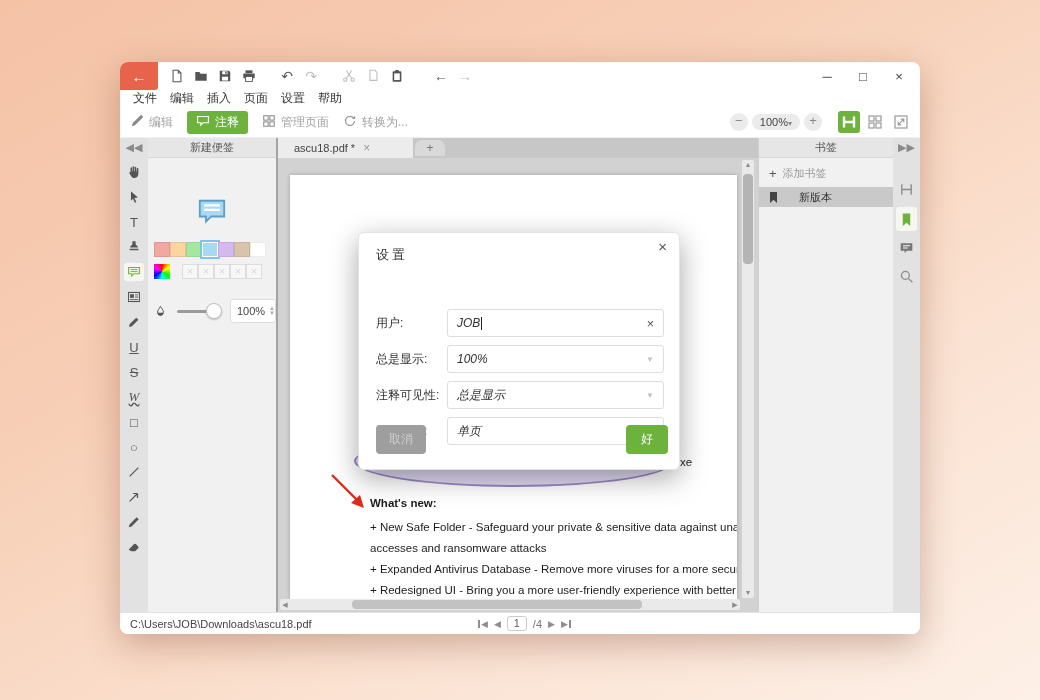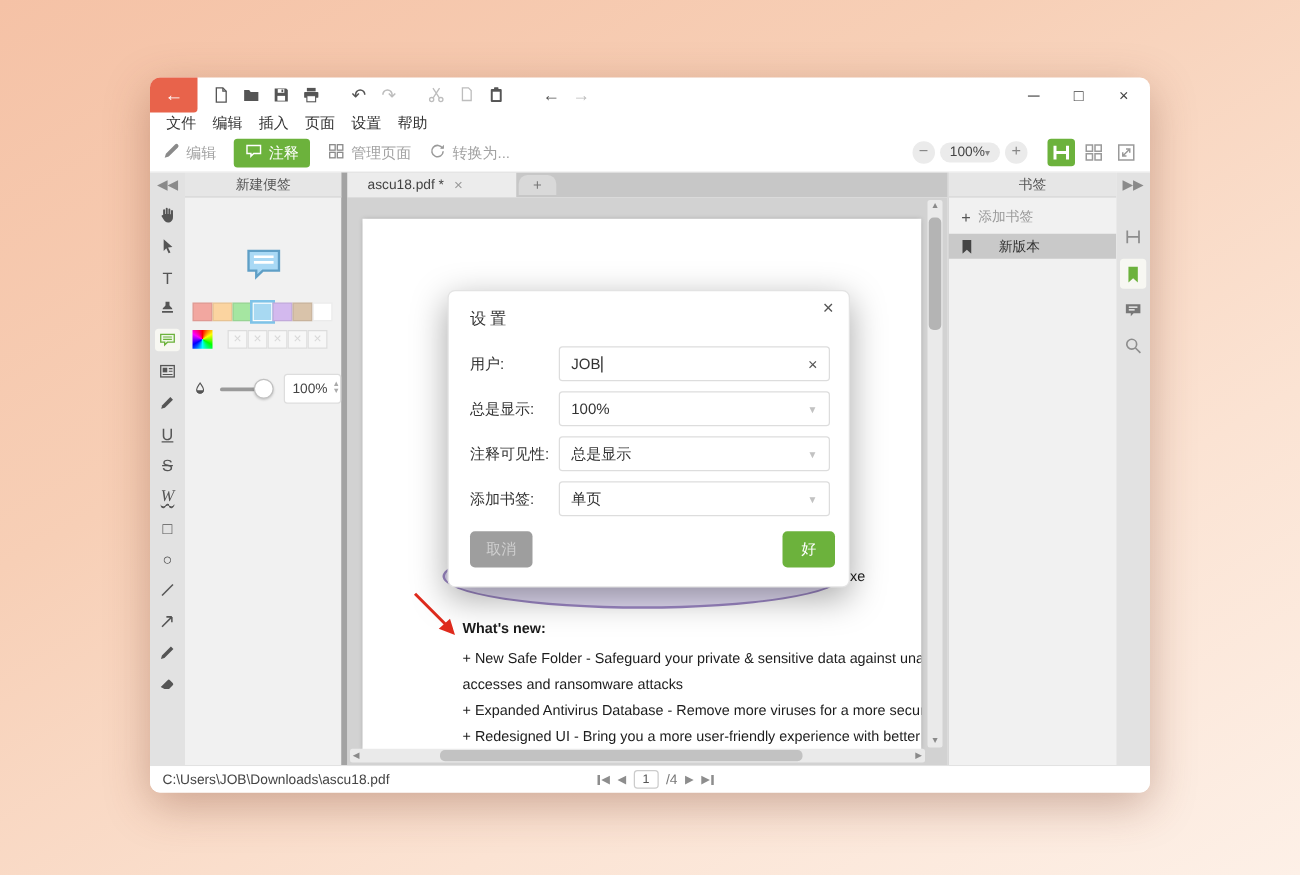--- a/index.html
+++ b/index.html
@@ -53,21 +53,21 @@
   .strip-coll { color:#8a8a8a; font-size:11px; height:18px; cursor:pointer; }
   .tools { display:flex; flex-direction:column; gap:7px; margin-top:4px; align-items:center; }
   .tool { width:20px; height:18px; display:flex; align-items:center; justify-content:center;
     color:#555; font-size:13px; cursor:pointer; }
   .tool svg { width:14px; height:14px; }
   .tool.selected { background:#f7f7f2; border-radius:3px; color:#6cb23c; }
   .tool.u-l { text-decoration:underline; }
   .tool.s-l { text-decoration:line-through; }
   .tool.w-l { font-style:italic; text-decoration:underline wavy; font-family:"Liberation Serif",serif; }
   
-  .left-panel { width:130px; background:#f1f1f1; border-right:5px solid #a3a3a3;
+  .left-panel { width:130px; background:#f1f1f1; border-right:2px solid #a3a3a3;
     display:flex; flex-direction:column; }
   .panel-head { height:20px; background:#e6e6e6; border-bottom:1px solid #d8d8d8;
     font-size:11px; color:#555; display:flex; align-items:center; justify-content:center; }
   .note-big { margin:38px auto 0; width:30px; height:26px; }
   .swatch-row { display:flex; margin:20px 0 0 6px; }
   .swatch { width:16px; height:15px; cursor:pointer; border:1px solid rgba(0,0,0,.08); }
   .swatch.sel { border:1px solid #fff; outline:2px solid #7ec3e8; outline-offset:0; }
   .swatch-row2 { display:flex; margin:7px 0 0 6px; gap:0; }
   .rainbow { width:16px; height:15px; cursor:pointer;
     background:conic-gradient(red,yellow,lime,cyan,blue,magenta,red); }
@@ -134,24 +134,24 @@
   .page-nav .pbox { width:20px; height:15px; border:1px solid #ccc; border-radius:3px; font-size:10px;
     color:#555; display:flex; align-items:center; justify-content:center; background:#fff; }
   .page-nav .ptotal { font-size:11px; color:#777; }
   .endbar { display:flex; align-items:center; gap:1px; }
   .endbar i { display:block; width:2px; height:8px; background:#8d8d8d; }
   
   .dialog { position:absolute; left:238px; top:170px; width:322px; height:238px; background:#fff;
     border:1px solid #e3e3e3; border-radius:6px; box-shadow:0 8px 28px rgba(0,0,0,.35); z-index:10; }
   .dlg-close { position:absolute; right:12px; top:5px; font-size:15px; color:#555; cursor:pointer; }
   .dlg-title { position:absolute; left:17px; top:13px; font-size:13px; color:#333; letter-spacing:3px; }
-  .dlg-row { position:absolute; left:17px; width:288px; height:28px; display:flex; align-items:center; }
+  .dlg-row { position:absolute; left:17px; width:288px; height:28px; display:flex; align-items:center;margin-top:32px; }
   .dlg-label { width:71px; font-size:12px; color:#333; }
   .dlg-ctrl { position:relative; flex:1; height:28px; border:1px solid #ddd; border-radius:3px;
-    background:#fff; display:flex; align-items:center; padding:0 24px 0 9px; font-size:12px; color:#333; }
+    background:#fff; display:flex; align-items:center; padding:0 24px 0 9px; font-size:12px; color:#333;font-style:italic; }
   .caret { display:inline-block; width:1px; height:13px; background:#222; margin-left:1px; }
   .ctrl-x { position:absolute; right:9px; color:#555; font-size:13px; cursor:pointer; }
   .ctrl-car { position:absolute; right:9px; color:#c2c2c2; font-size:8px; }
   .dlg-btn { position:absolute; height:29px; border-radius:4px; font-size:12px; display:flex;
     align-items:center; justify-content:center; cursor:pointer; }
   .btn-cancel { left:17px; top:192px; width:50px; background:#9e9e9e; color:#cfcfcf; }
   .btn-ok { right:11px; top:192px; width:42px; background:#6cb23c; color:#fff; }
   .arrow-svg { position:absolute; left:38px; top:296px; width:44px; height:44px; }
 </style>
 </head>

